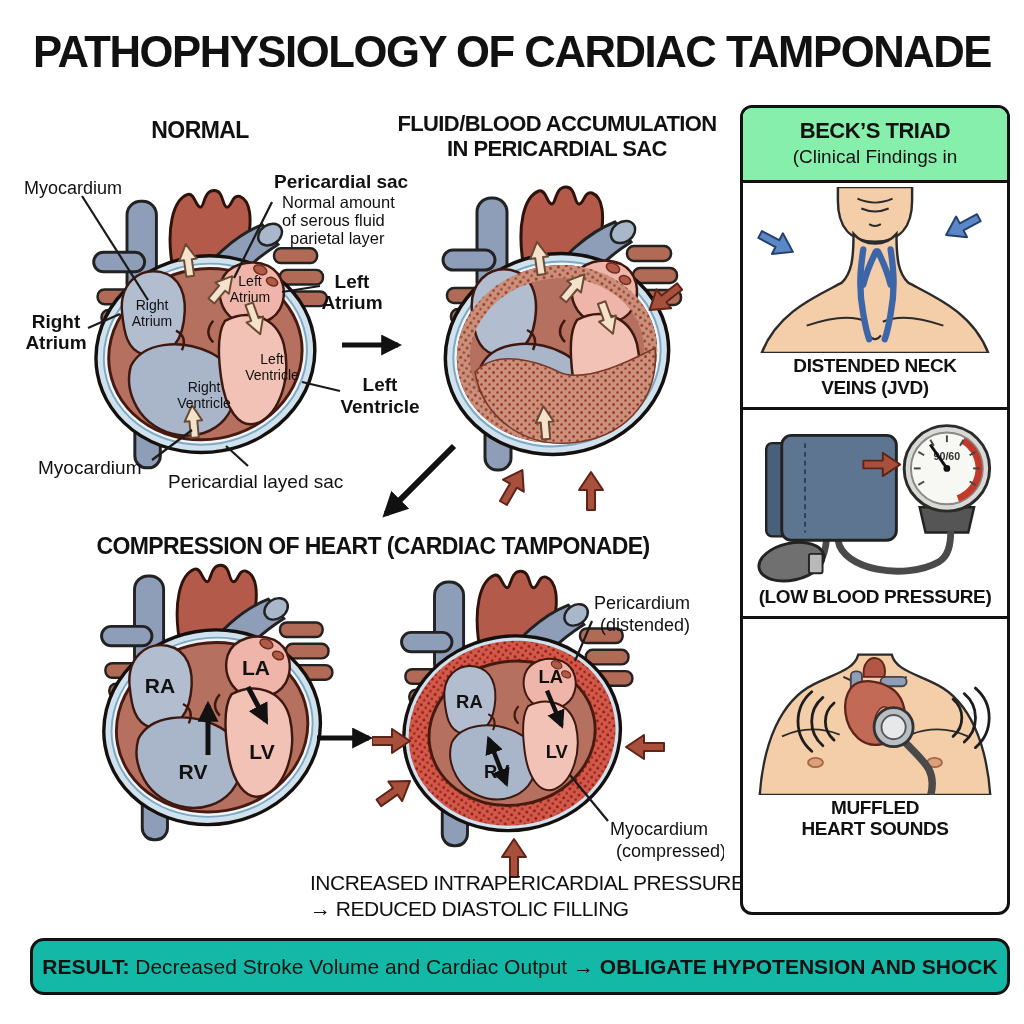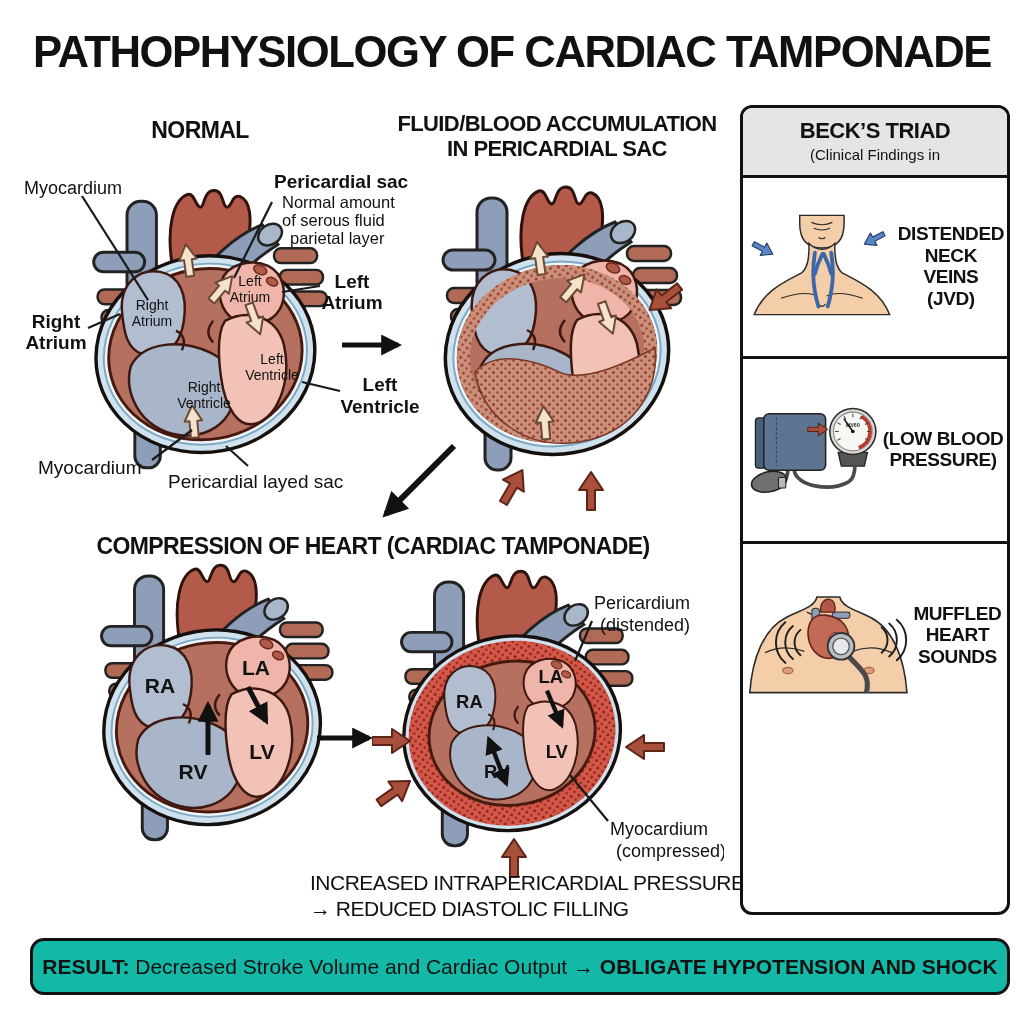--- a/index.html
+++ b/index.html
@@ -19,24 +19,24 @@
   .tlb{font-size:19px;font-weight:bold;fill:#111;}
   .tbold{font-weight:bold;}
   .tls{font-size:14px;fill:#111;text-anchor:middle;}
   .tsub{font-size:16.5px;fill:#111;}
   .tch{font-size:21px;font-weight:bold;fill:#111;text-anchor:middle;}
   .tmid{text-anchor:middle;}
   .leader{stroke:#1a1a1a;stroke-width:2.2;fill:none;}
   
   #becks{position:absolute;left:740px;top:105px;width:270px;height:810px;background:#fff;
          border:3.5px solid #111;border-radius:12px;box-sizing:border-box;display:flex;flex-direction:column;overflow:hidden;}
-  #becks .bt-header{background:#e5e5e5;border-bottom:3.5px solid #111;text-align:center;padding:10px 4px 12px;}
+  #becks .bt-header{background:#86efac;border-bottom:3.5px solid #111;text-align:center;padding:10px 4px 12px;}
   #becks .bt-header h3{margin:0 0 2px;font-size:22px;letter-spacing:-0.5px;}
-  #becks .bt-header div{font-size:15px;line-height:1.16;}
-  .bt-item{display:flex;flex-direction:row;align-items:center;padding:4px 3px 8px;}
+  #becks .bt-header div{font-size:19px;line-height:1.16;}
+  .bt-item{display:flex;flex-direction:column;align-items:center;padding:4px 3px 8px;}
   .bt-item.bordered{border-bottom:3px solid #111;}
   .bt-label{font-weight:bold;font-size:19px;text-align:center;line-height:1.15;letter-spacing:-0.4px;margin-top:2px;}
   
   #result-bar{position:absolute;left:30px;top:938px;width:980px;height:57px;background:#14b8a6;
               border:3.5px solid #111;border-radius:14px;box-sizing:border-box;
               display:flex;align-items:center;justify-content:center;font-size:21px;white-space:pre;}
   #result-bar .b{font-weight:bold;}
 </style>
 </head>
 <body>

